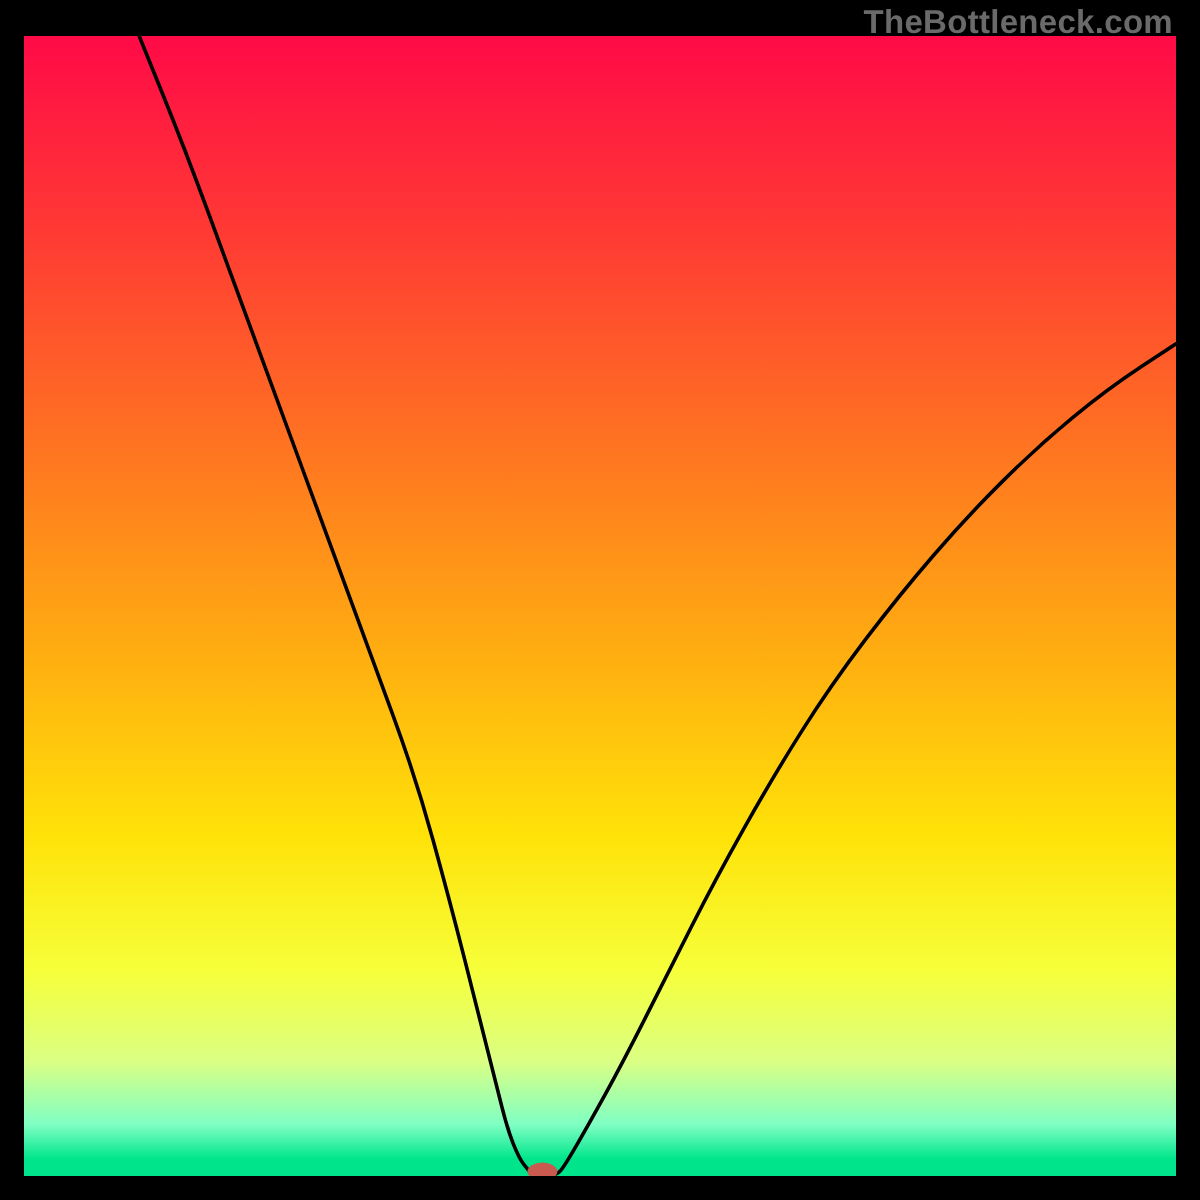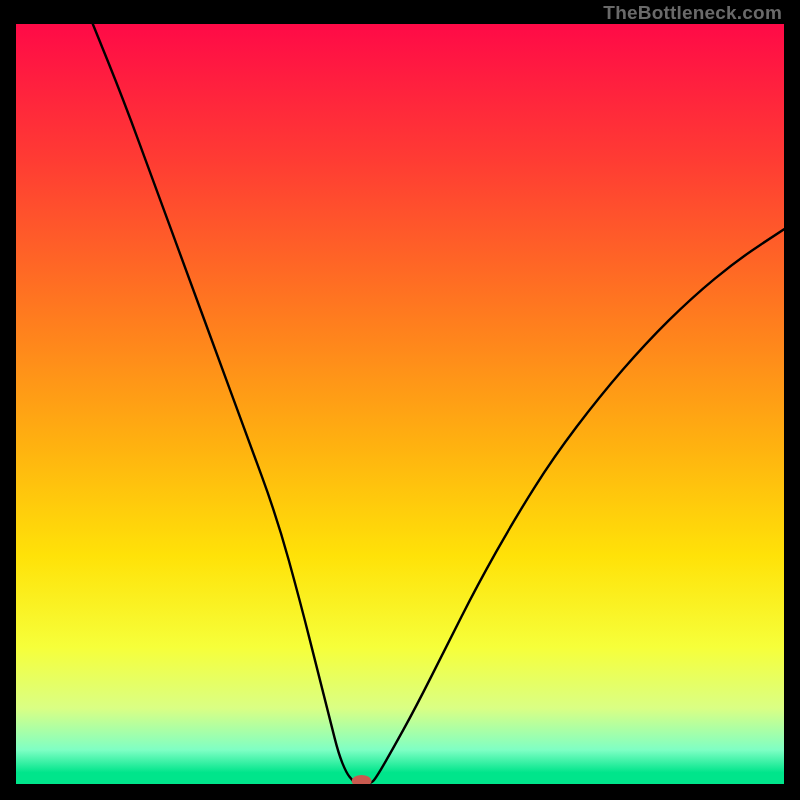--- a/index.html
+++ b/index.html
@@ -15,21 +15,21 @@
     position: relative;
     width: 800px;
     height: 800px;
     background: #000;
   }
   .watermark {
     position: absolute;
     top: 2px;
     right: 18px;
     color: #6a6a6a;
-    font-size: 19px;
+    font-size: 22px;
     font-weight: 600;
     letter-spacing: 0.2px;
     z-index: 10;
     user-select: none;
   }
   svg.plot {
     position: absolute;
     left: 16px;
     top: 24px;
     width: 768px;

